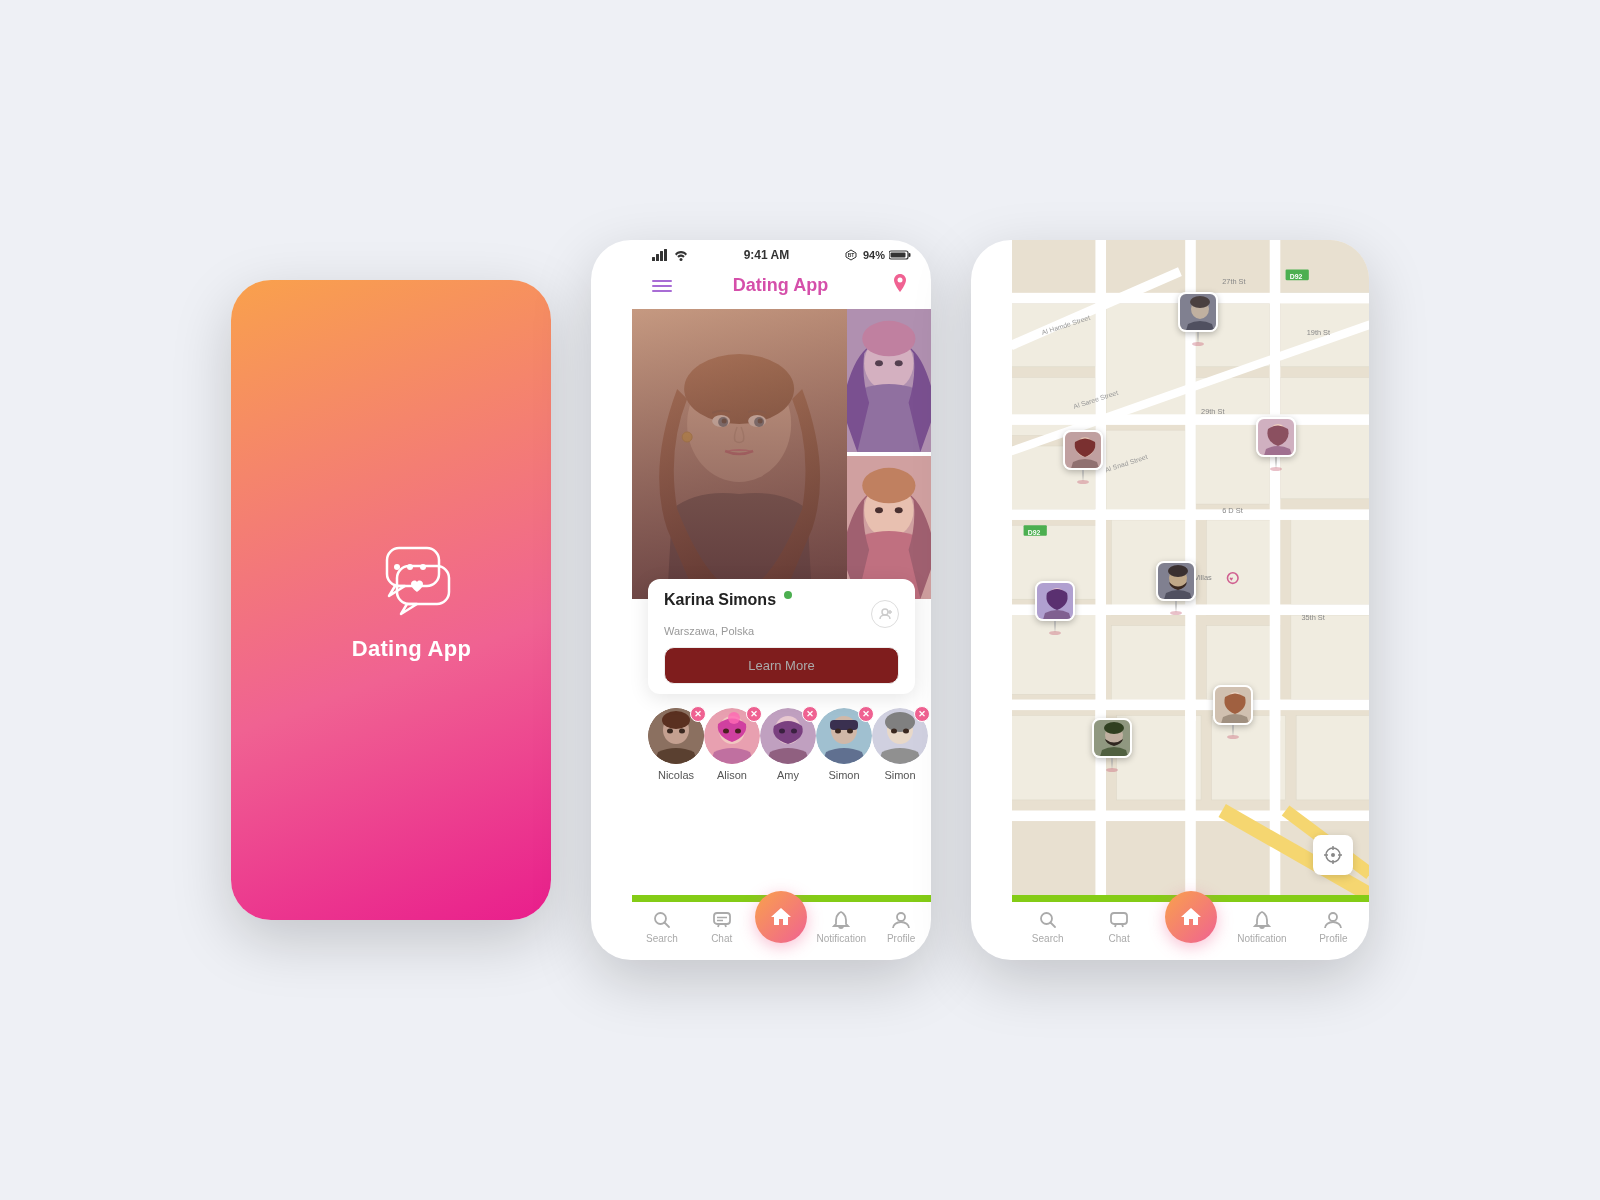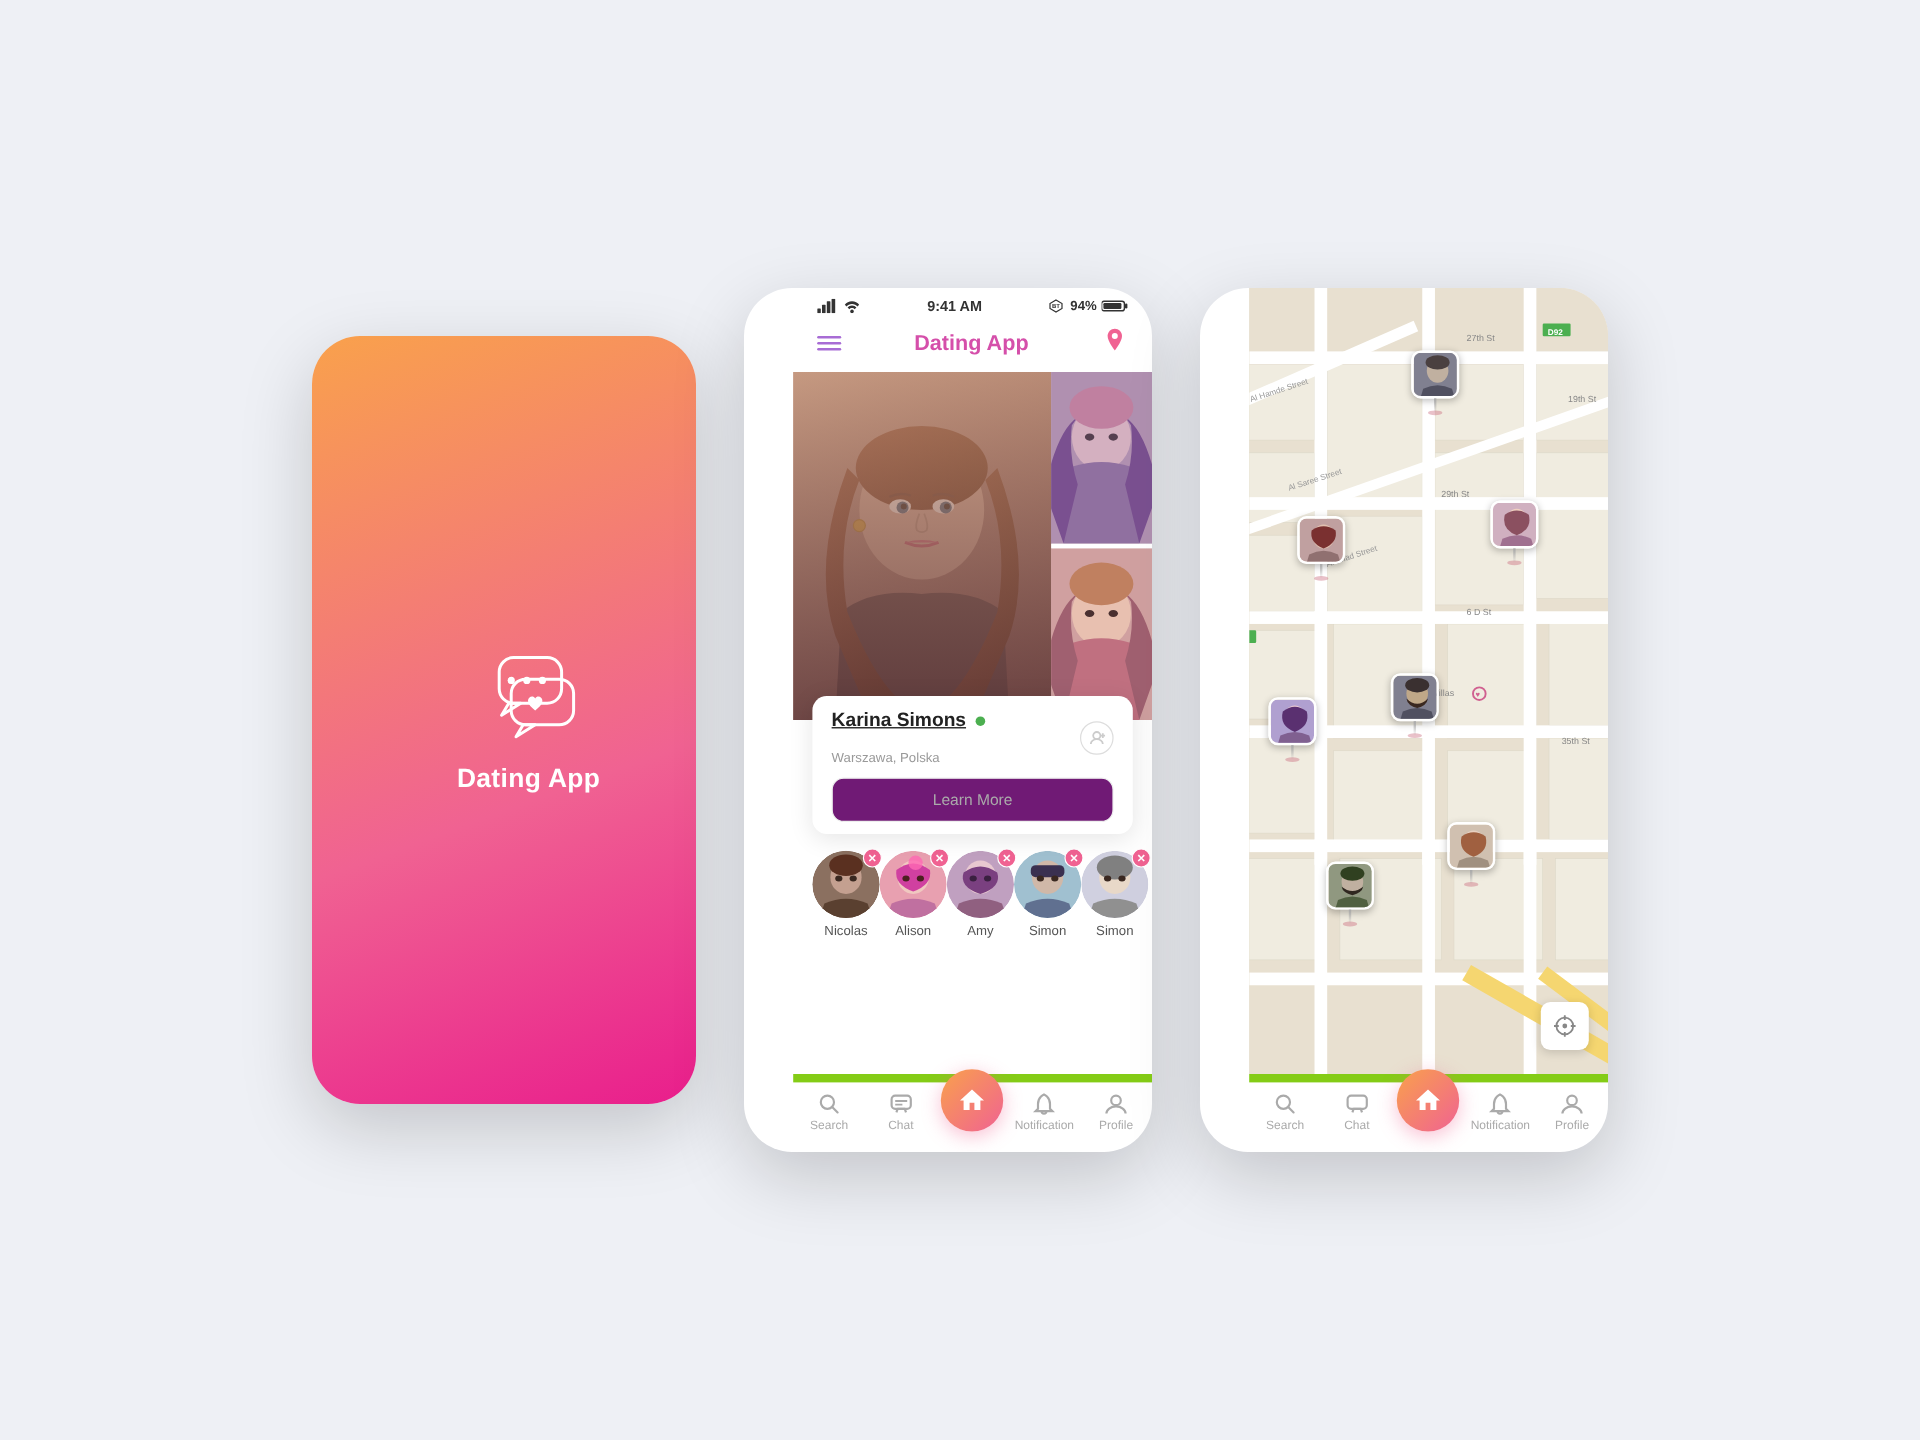--- a/index.html
+++ b/index.html
@@ -141,40 +141,40 @@
       box-shadow: 0 4px 20px rgba(0,0,0,0.1);
       position: relative;
       z-index: 2;
       margin-top: -20px;
     }
     .profile-info {
       display: flex;
       align-items: center;
       justify-content: space-between;
     }
-    .profile-name-area { display: flex; align-items: center; gap: 8px; text-decoration: underline; }
+    .profile-name-area { display: flex; gap: 8px; }
     .profile-name { font-size: 16px; font-weight: 700; color: #222; }
     .online-dot { width: 8px; height: 8px; background: #4caf50; border-radius: 50%; }
     .profile-location { font-size: 11px; color: #999; margin-top: 16px; }
     .add-friend-btn {
       width: 28px; height: 28px;
       border: 1.5px solid #ddd;
       border-radius: 50%;
       display: flex; align-items: center; justify-content: center;
       color: #ccc; font-size: 14px; cursor: pointer;
     }
 
     .learn-more-btn {
       display: block;
       width: 100%;
       margin: 10px 0 0;
       padding: 10px;
       border: 1.5px solid #eee;
       border-radius: 10px;
-      background: #701a75;
+      background: #7f1d1d;
       color: #aaa;
       font-size: 13px;
       text-align: center;
       cursor: pointer;
     }
 
     
     .suggested-section {
       padding: 14px 16px 8px;
       display: flex;
@@ -244,21 +244,21 @@
       background: linear-gradient(135deg, #f9a14c, #f06292);
       display: flex; align-items: center; justify-content: center;
       color: white; font-size: 22px;
       box-shadow: 0 4px 16px rgba(240,98,146,0.4);
       margin-top: -20px;
       cursor: pointer;
     }
 
     
     .phone-3 {
-      width: 340px;
+      width: 398px;
       height: 720px;
       background: #fff;
       display: flex;
       flex-direction: column;
       overflow: hidden;
     }
     .map-area {
       flex: 1;
       position: relative;
       overflow: hidden;

